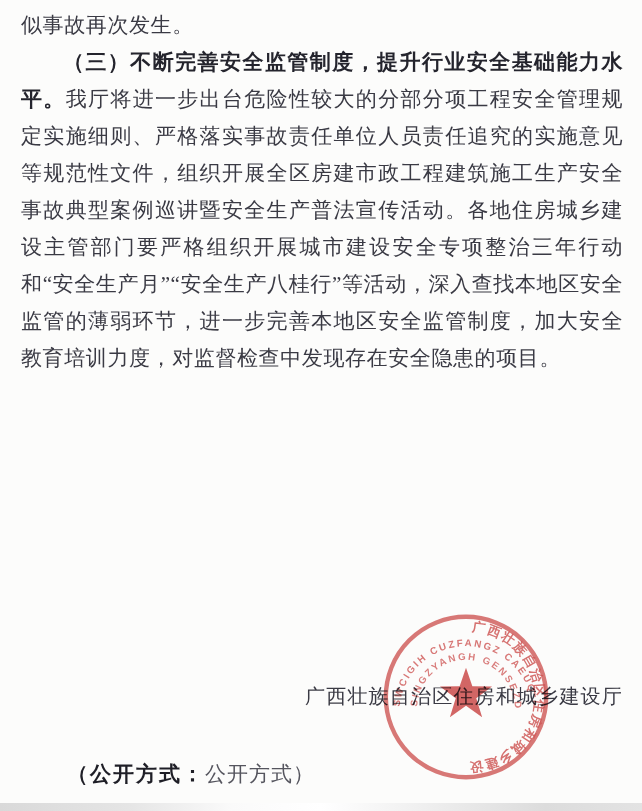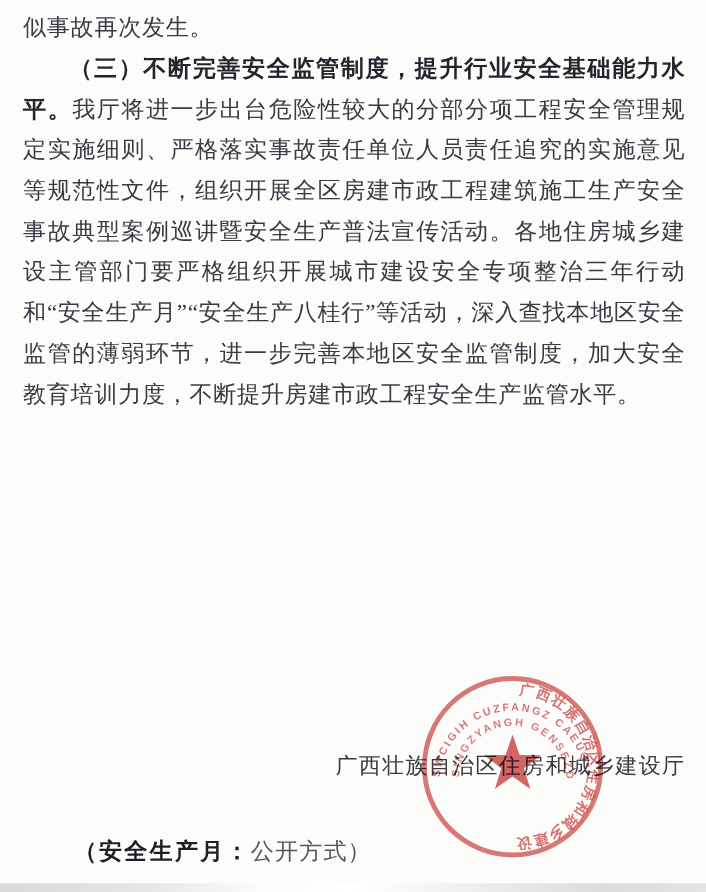--- a/index.html
+++ b/index.html
@@ -92,28 +92,28 @@
       #ffffff 50%, #efefef 66%, #dcdcdc 85%, #e3e3e3 100%);
   }
 </style>
 </head>
 <body>
 
 <div class="page">
 
   <main class="doc-body">
     <p>似事故再次发生。</p>
-    <p class="para"><span class="sec-heading">（三）不断完善安全监管制度，提升行业安全基础能力水平。</span><span>我厅将进一步出台危险性较大的分部分项工程安全管理规定实施细则、严格落实事故责任单位人员责任追究的实施意见等规范性文件，组织开展全区房建市政工程建筑施工生产安全事故典型案例巡讲暨安全生产普法宣传活动。各地住房城乡建设主管部门要严格组织开展城市建设安全专项整治三年行动和“安全生产月”“安全生产八桂行”等活动，深入查找本地区安全监管的薄弱环节，进一步完善本地区安全监管制度，加大安全教育培训力度，不断提升房建市政工程安全生产监管水平。</span></p>
+    <p class="para"><span class="sec-heading">（三）不断完善安全监管制度，提升行业安全基础能力水平。</span><span>我厅将进一步出台危险性较大的分部分项工程安全管理规定实施细则、严格落实事故责任单位人员责任追究的实施意见等规范性文件，组织开展全区房建市政工程建筑施工生产安全事故典型案例巡讲暨安全生产普法宣传活动。各地住房城乡建设主管部门要严格组织开展城市建设安全专项整治三年行动和“安全生产月”“安全生产八桂行”等活动，深入查找本地区安全监管的薄弱环节，进一步完善本地区安全监管制度，加大安全教育培训力度，对监督检查中发现存在安全隐患的项目。</span></p>
   </main>
 
   <div class="sig-block">
     <div class="signature">广西壮族自治区住房和城乡建设厅</div>
   </div>
 
-  <div class="disclosure"><span class="bold">（安全生产月：</span><span>公开方式）</span></div>
+  <div class="disclosure"><span class="bold">（公开方式：</span><span>公开方式）</span></div>
 
   <div class="seal">
     <svg viewBox="0 0 180 180" width="176" height="176">
       <defs>
         <path id="arcOuter" d="M 22 106 A 68 68 0 1 1 158 106" fill="none"></path>
         <path id="arcInner" d="M 40 102 A 50 50 0 1 1 140 102" fill="none"></path>
         <path id="arcRight" d="M 94 23 A 67 67 0 0 1 94 157" fill="none"></path>
       </defs>
       <circle cx="90" cy="90" r="82" fill="none" stroke-width="4.5" opacity="0.82" stroke="#cd4847"></circle>
       <path d="M90,60 L96.5,79.1 L116.6,79.3 L100.5,91.4 L106.5,110.7 L90,99 L73.5,110.7 L79.5,91.4 L63.4,79.3 L83.5,79.1 Z" opacity="0.92" fill="#cd4847"></path>

